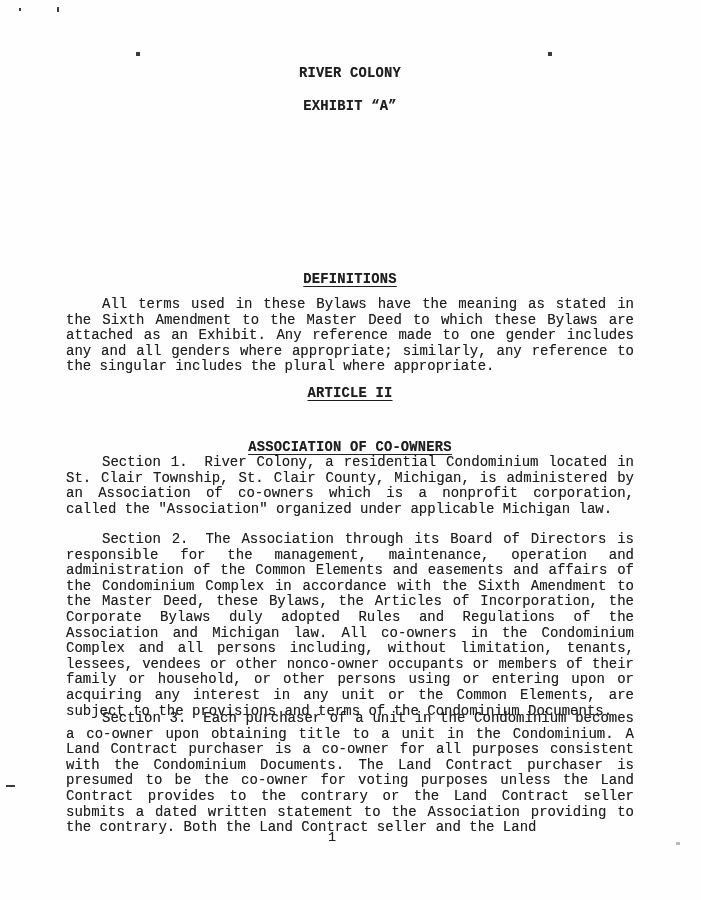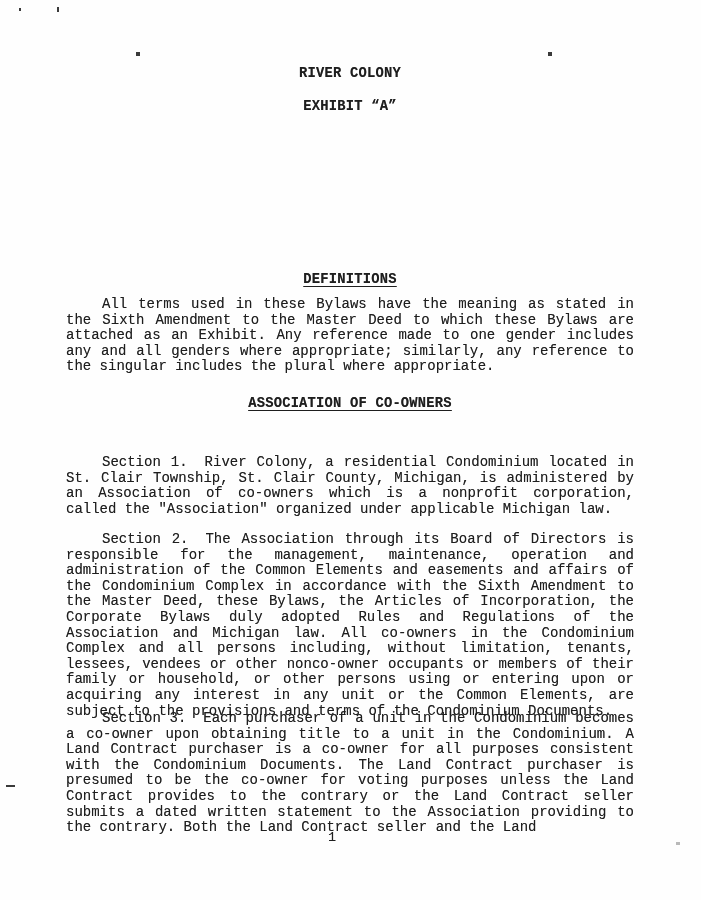--- a/index.html
+++ b/index.html
@@ -79,22 +79,25 @@
 
 
 
 
   <div class="heading-center" style="top:272px;">
     <span class="underlined">DEFINITIONS</span>
   </div>
 
   <p class="para" style="top:283px;"><span>All terms used in these Bylaws have the meaning as stated in the Sixth Amendment to the Master Deed to which these Bylaws are attached as an Exhibit. Any reference made to one gender includes any and all genders where appropriate; similarly, any reference to the singular includes the plural where appropriate.</span></p>
 
+  <div class="heading-center" style="top:386px;">
+    <span class="underlined">ARTICLE II</span>
+  </div>
 
-  <div class="heading-center" style="top:396px;">
+  <div class="heading-center" style="top:440px;">
     <span class="underlined">ASSOCIATION OF CO-OWNERS</span>
   </div>
 
   <p class="para" style="top:441px;"><span class="sec-label">Section 1.</span><span>River Colony, a residential Condominium located in St. Clair Township, St. Clair County, Michigan, is administered by an Association of co-owners which is a nonprofit corporation, called the "Association" organized under applicable Michigan law.</span></p>
 
   <p class="para" style="top:518px;"><span class="sec-label">Section 2.</span><span>The Association through its Board of Directors is responsible for the management, maintenance, operation and administration of the Common Elements and easements and affairs of the Condominium Complex in accordance with the Sixth Amendment to the Master Deed, these Bylaws, the Articles of Incorporation, the Corporate Bylaws duly adopted Rules and Regulations of the Association and Michigan law. All co-owners in the Condominium Complex and all persons including, without limitation, tenants, lessees, vendees or other nonco-owner occupants or members of their family or household, or other persons using or entering upon or acquiring any interest in any unit or the Common Elements, are subject to the provisions and terms of the Condominium Documents.</span></p>
 
   <p class="para" style="top:697px;"><span class="sec-label">Section 3.</span><span>Each purchaser of a unit in the Condominium becomes a co-owner upon obtaining title to a unit in the Condominium. A Land Contract purchaser is a co-owner for all purposes consistent with the Condominium Documents. The Land Contract purchaser is presumed to be the co-owner for voting purposes unless the Land Contract provides to the contrary or the Land Contract seller submits a dated written statement to the Association providing to the contrary. Both the Land Contract seller and the Land</span></p>
 
   <div class="page-number">1</div>

